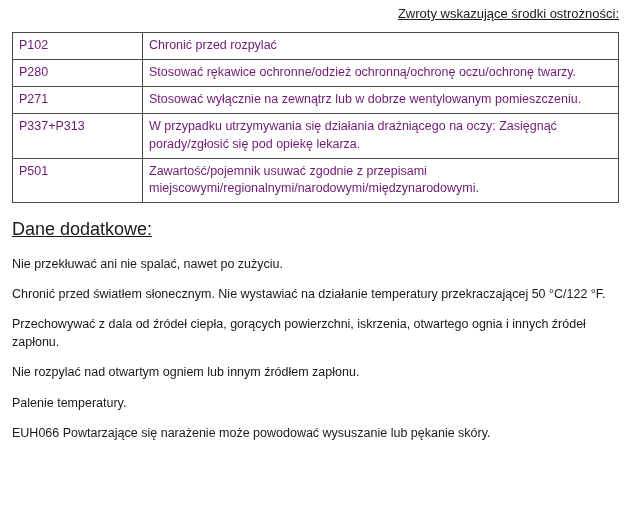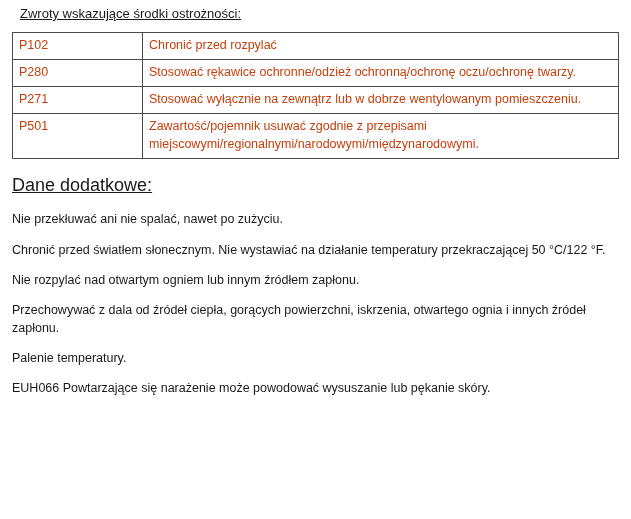--- a/index.html
+++ b/index.html
@@ -20,36 +20,37 @@
     width: 631px;
     height: 519px;
     box-sizing: border-box;
     padding: 0 12px;
   }
   .section-heading {
     font-size: 13px;
     font-weight: 400;
     color: #1a1a1a;
     text-decoration: underline;
-    margin: 6px 0 10px 8px;
+    margin: 6px 0 10px 17px;
     line-height: 1.2;
+    text-align: right;
   }
   table.phrases {
     border-collapse: collapse;
     width: 607px;
     table-layout: fixed;
     border: 1px solid #4a4a4a;
   }
   table.phrases td {
     border: 1px solid #4a4a4a;
     vertical-align: top;
     padding: 4px 6px 5px 6px;
     line-height: 1.38;
     font-size: 12.5px;
-    color: #c2410c;
+    color: #701a75;
   }
   table.phrases td.code {
     width: 130px;
     box-sizing: border-box;
   }
   .extra-heading {
     font-size: 18px;
     font-weight: 400;
     color: #1a1a1a;
     text-decoration: underline;
@@ -84,30 +85,34 @@
       </tr>
       <tr>
         <td class="code">P280</td>
         <td class="text">Stosować rękawice ochronne/odzież ochronną/ochronę oczu/ochronę twarzy.</td>
       </tr>
       <tr>
         <td class="code">P271</td>
         <td class="text">Stosować wyłącznie na zewnątrz lub w dobrze wentylowanym pomieszczeniu.</td>
       </tr>
       <tr>
+        <td class="code">P337+P313</td>
+        <td class="text">W przypadku utrzymywania się działania drażniącego na oczy: Zasięgnąć porady/zgłosić się pod opiekę lekarza.</td>
+      </tr>
+      <tr>
         <td class="code">P501</td>
         <td class="text">Zawartość/pojemnik usuwać zgodnie z przepisami miejscowymi/regionalnymi/narodowymi/międzynarodowymi.</td>
       </tr>
     </tbody>
   </table>
 
   <div class="extra-heading">Dane dodatkowe:</div>
 
   <ul class="extra-list">
     <li>Nie przekłuwać ani nie spalać, nawet po zużyciu.</li>
     <li>Chronić przed światłem słonecznym. Nie wystawiać na działanie temperatury przekraczającej 50 °C/122 °F.</li>
+    <li>Przechowywać z dala od źródeł ciepła, gorących powierzchni, iskrzenia, otwartego ognia i innych źródeł zapłonu.</li>
     <li>Nie rozpylać nad otwartym ogniem lub innym źródłem zapłonu.</li>
-    <li>Przechowywać z dala od źródeł ciepła, gorących powierzchni, iskrzenia, otwartego ognia i innych źródeł zapłonu.</li>
     <li>Palenie temperatury.</li>
     <li>EUH066 Powtarzające się narażenie może powodować wysuszanie lub pękanie skóry.</li>
   </ul>
 
 </div>
 
 </body></html>

